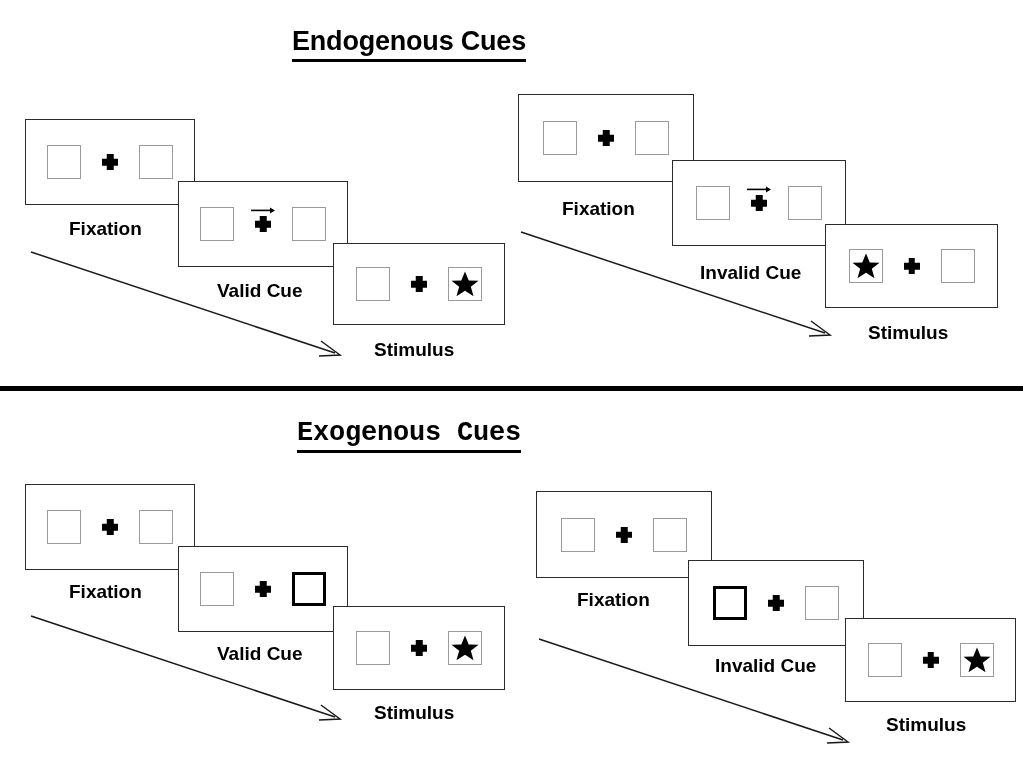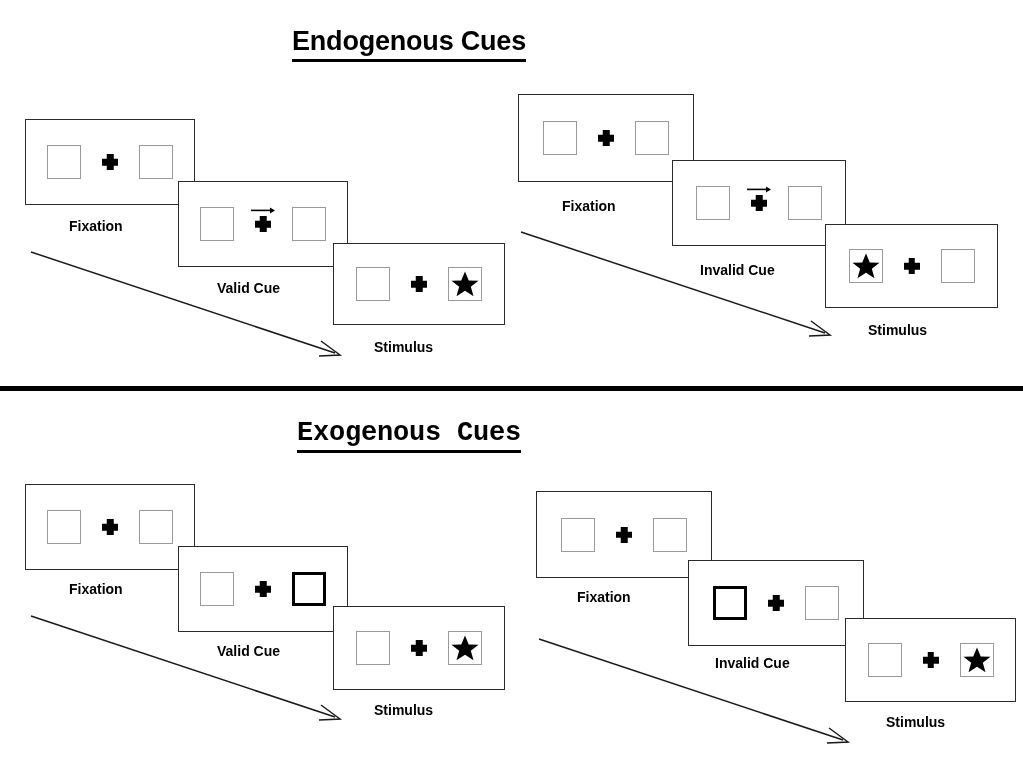--- a/index.html
+++ b/index.html
@@ -111,21 +111,21 @@
     position: absolute;
     left: 50%;
     top: 50%;
     transform: translate(-50%, -50%);
     width: 28px;
     height: 28px;
   }
   
   .frame-label {
     position: absolute;
-    font-size: 14px;
+    font-size: 19px;
     font-weight: bold;
     white-space: nowrap;
     color: #000;
   }
   
   .time-arrow {
     position: absolute;
     overflow: visible;
   }
   .spacer { flex: 0 0 auto; }

